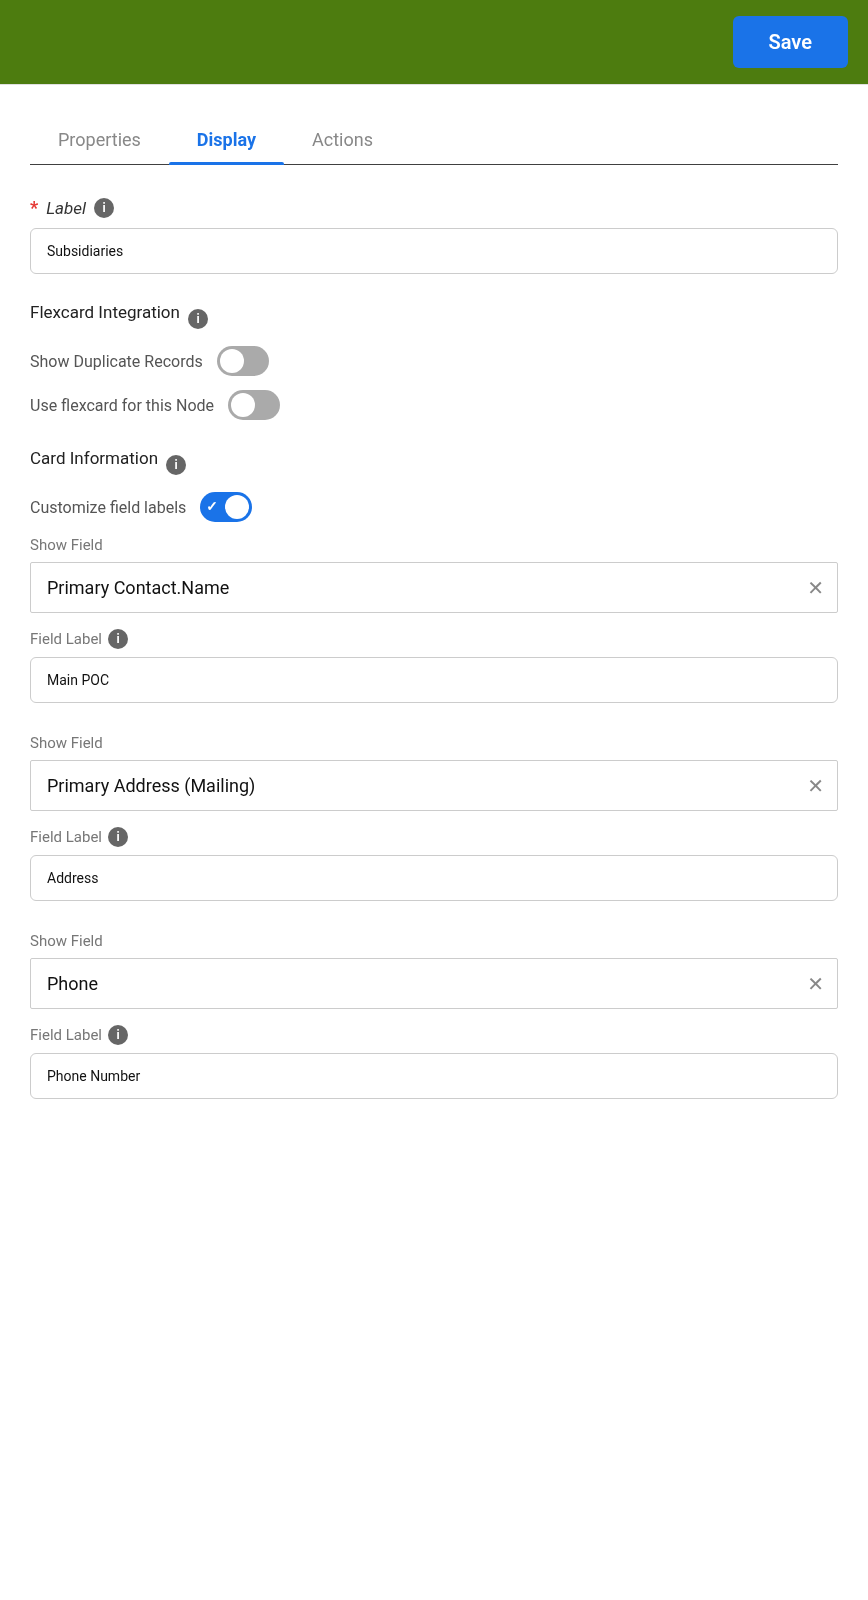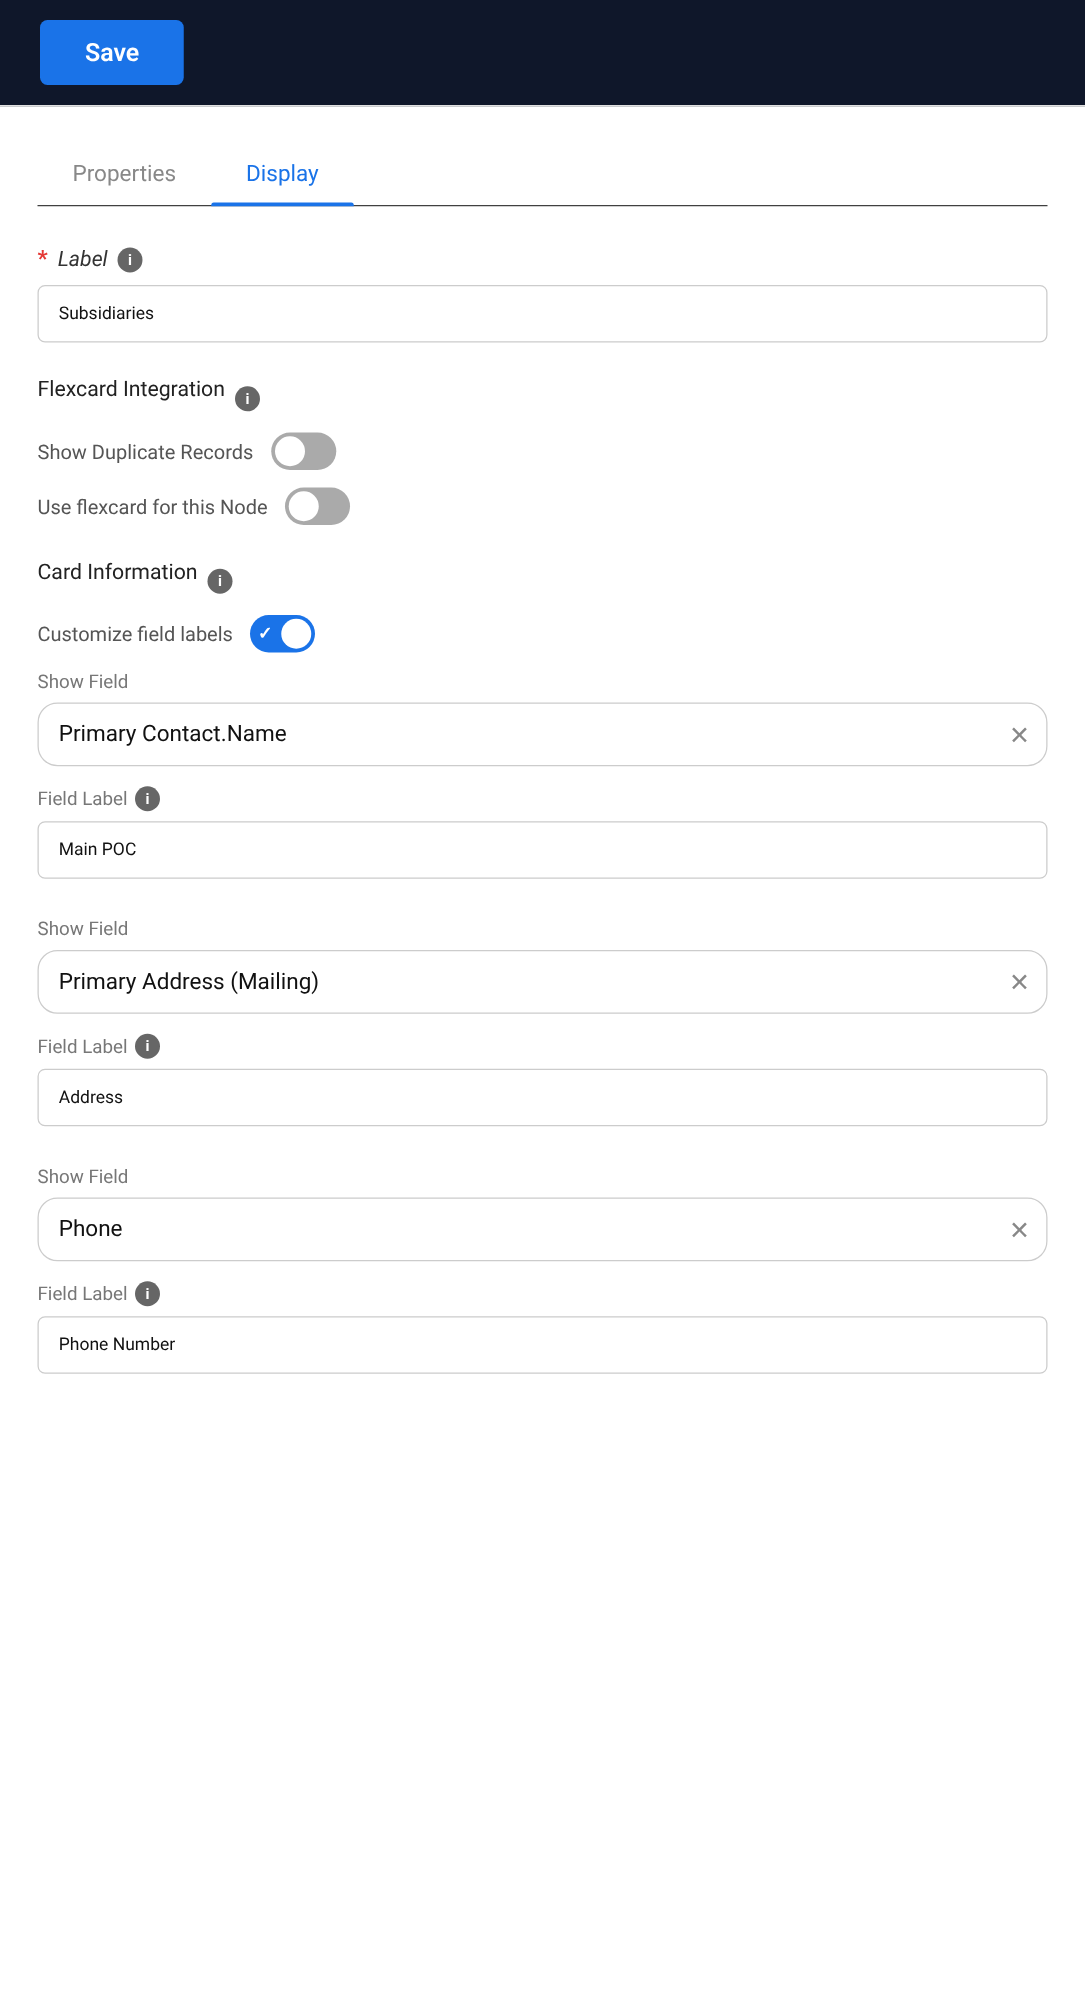--- a/index.html
+++ b/index.html
@@ -11,22 +11,23 @@
 
     body {
       width: 868px;
       min-height: 1600px;
       background: #ffffff;
       position: relative;
     }
 
     .top-bar {
       display: flex;
-      padding: 16px 32px;
-      background: #0f172a;
+      justify-content: flex-end;
+      padding: 16px 20px;
+      background: #4d7c0f;
       border-bottom: 1px solid #e0e0e0;
     }
 
     .save-button {
       background: #1a73e8;
       color: #ffffff;
       border: none;
       border-radius: 6px;
       padding: 14px 36px;
       font-size: 20px;
@@ -50,21 +51,21 @@
       font-size: 18px;
       color: #888888;
       cursor: pointer;
       position: relative;
       background: none;
       border: none;
     }
 
     .tab.active {
       color: #1a73e8;
-      font-weight: 400;
+      font-weight: 700;
     }
 
     .tab.active::after {
       content: '';
       position: absolute;
       bottom: -1px;
       left: 0;
       right: 0;
       height: 3px;
       background: #1a73e8;
@@ -198,21 +199,21 @@
 
     .show-field-input-wrap {
       position: relative;
       width: 100%;
       margin-bottom: 16px;
     }
 
     .show-field-input {
       width: 100%;
       border: 1px solid #cccccc;
-      border-radius: 16px;
+      border-radius: 2px;
       padding: 14px 44px 14px 16px;
       font-size: 18px;
       color: #111111;
       outline: none;
       background: #ffffff;
     }
 
     .clear-icon {
       position: absolute;
       right: 14px;
@@ -241,20 +242,21 @@
 
 <div class="top-bar">
   <button class="save-button">Save</button>
 </div>
 
 <div class="main-content">
 
   <div class="tabs">
     <button class="tab">Properties</button>
     <button class="tab active">Display</button>
+    <button class="tab">Actions</button>
   </div>
 
   <div class="section">
     <div class="field-label-row">
       <span class="required-star">*</span>
       <span class="field-label-text">Label</span>
       <span class="info-icon">i</span>
     </div>
     <input class="text-input" type="text" value="Subsidiaries" style="">
   </div>

